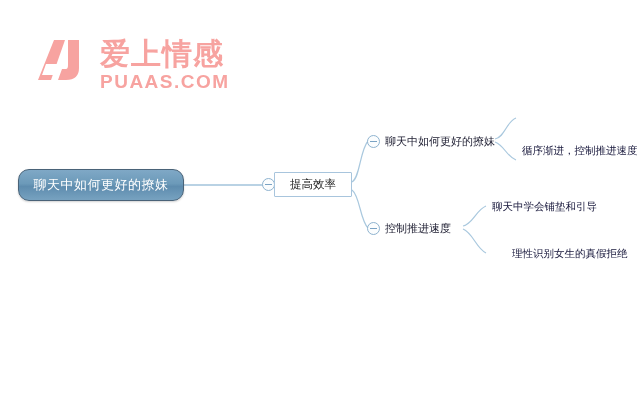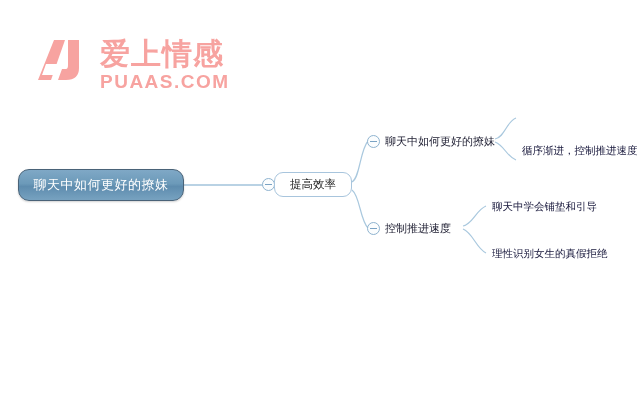--- a/index.html
+++ b/index.html
@@ -95,21 +95,21 @@
     justify-content: center;
     box-shadow: 0 1px 2px rgba(0,0,0,0.18);
     letter-spacing: 0.5px;
   }
 
   .branch-node {
     left: 266px;
     top: 172px;
     width: 78px;
     height: 25px;
-    border-radius: 9px;
+    border-radius: 1px;
     border: 1px solid #a8c5dd;
     background: #ffffff;
     color: #1b1b1b;
     font-size: 11.5px;
     display: flex;
     align-items: center;
     justify-content: center;
   }
 
   .leaf2 {
@@ -183,15 +183,15 @@
   <div class="node leaf2" style="left:377px; top:134px;">聊天中如何更好的撩妹</div>
 
   <div class="toggle" style="left:359px; top:222px;"></div>
   <div class="node leaf2" style="left:377px; top:221px;">控制推进速度</div>
 
 
   <div class="node leaf3" style="left:514px; top:143px;">循序渐进，控制推进速度</div>
 
   <div class="node leaf3" style="left:484px; top:199px;">聊天中学会铺垫和引导</div>
 
-  <div class="node leaf3" style="left:484px; top:246px;">理性识别女生的真假拒绝</div>
+  <div class="node leaf3" style="left:504px; top:246px;">理性识别女生的真假拒绝</div>
 
 </div>
 
 </body></html>

